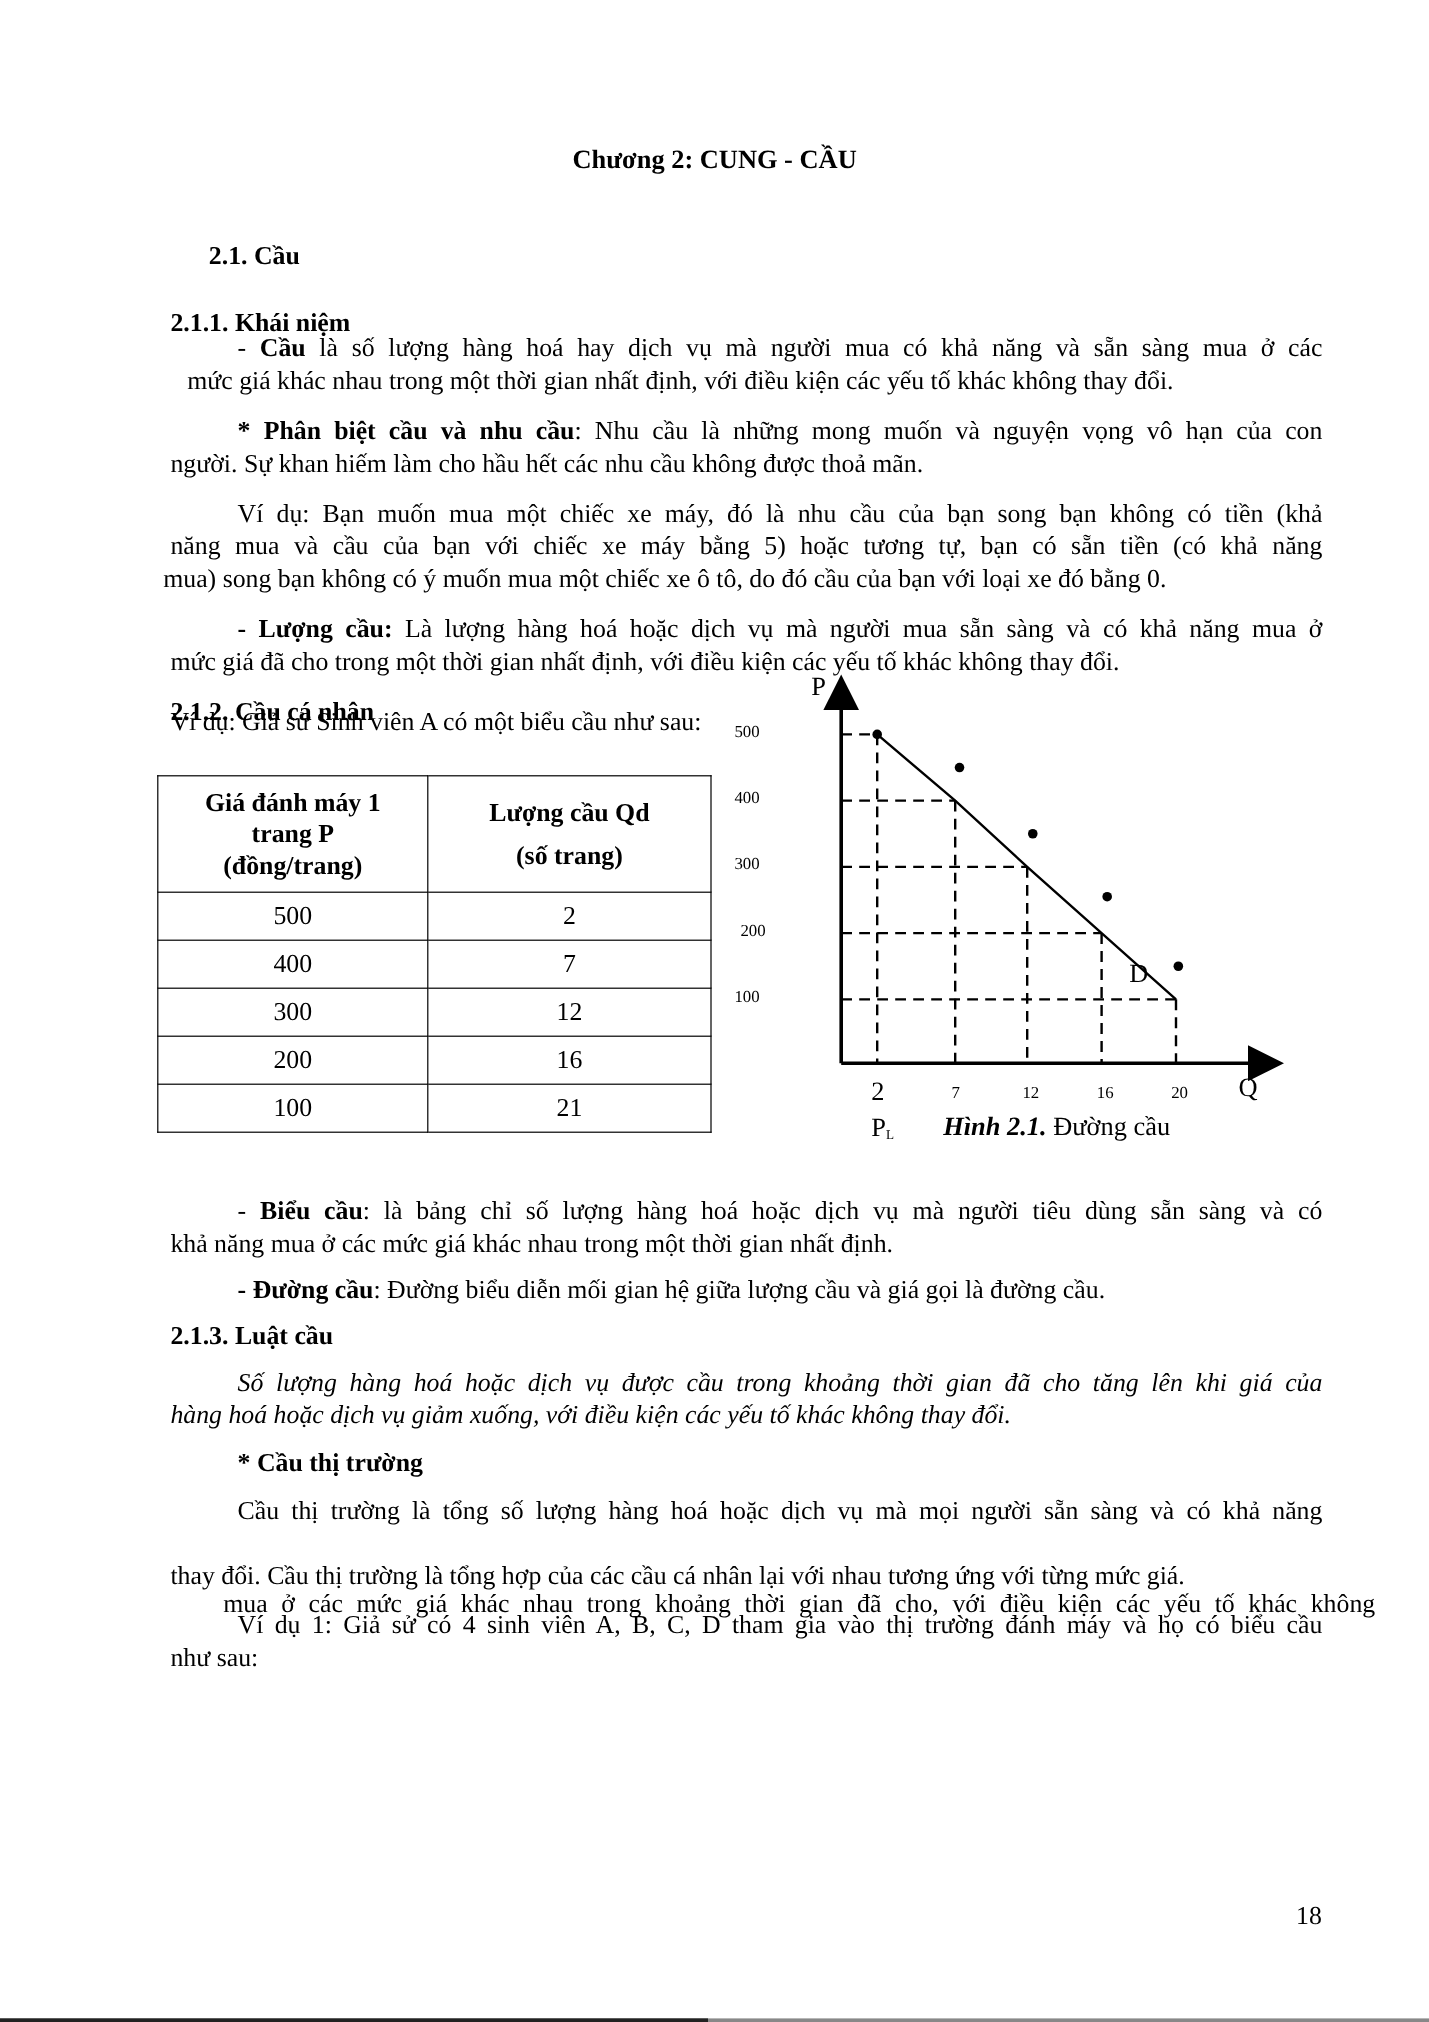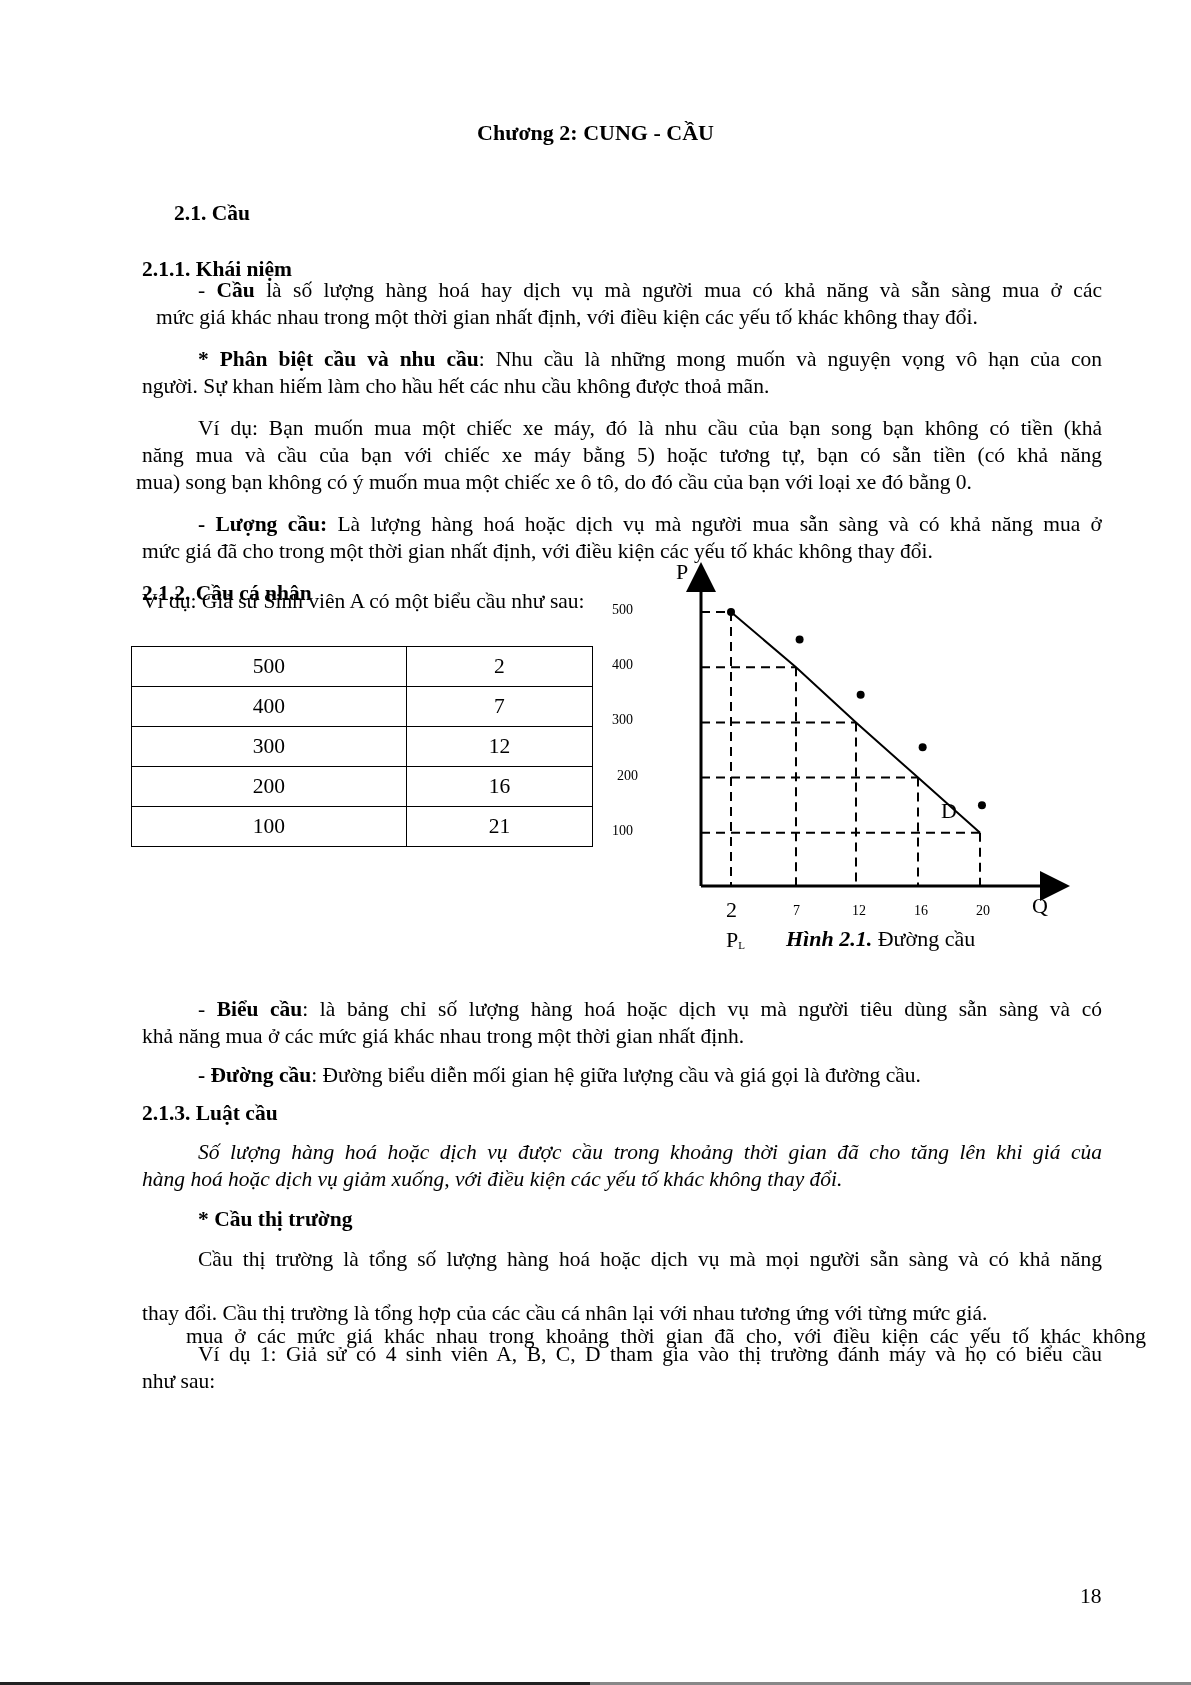--- a/index.html
+++ b/index.html
@@ -39,20 +39,31 @@
 <div class="abs t" style="left:136px; top:469px;">mua) song bạn không có ý muốn mua một chiếc xe ô tô, do đó cầu của bạn với loại xe đó bằng 0.</div>
 
 <div class="abs t just" style="left:142px; top:511px; width:960px; text-indent:56px;"><span class="b">- Lượng cầu:</span><span> Là lượng hàng hoá hoặc dịch vụ mà người mua sẵn sàng và có khả năng mua ở</span></div>
 <div class="abs t" style="left:142px; top:538px;">mức giá đã cho trong một thời gian nhất định, với điều kiện các yếu tố khác không thay đổi.</div>
 
 <div class="abs t b" style="left:142px; top:580px;">2.1.2. Cầu cá nhân</div>
 <div class="abs t" style="left:142px; top:588px;text-align:center;">Ví dụ: Giả sử Sinh viên A có một biểu cầu như sau:</div>
 
 <table class="demand">
   <tbody>
+      <tr>
+    <th style="width:224px;">
+      <div>Giá đánh máy 1</div>
+      <div>trang P</div>
+      <div>(đồng/trang)</div>
+    </th>
+    <th>
+      <div>Lượng cầu Qd</div>
+      <div style="margin-top:10px;">(số trang)</div>
+    </th>
+  </tr>
   <tr>
         <td>500</td>
         <td>2</td>
       </tr>
   <tr>
         <td>400</td>
         <td>7</td>
       </tr>
   <tr>
         <td>300</td>

